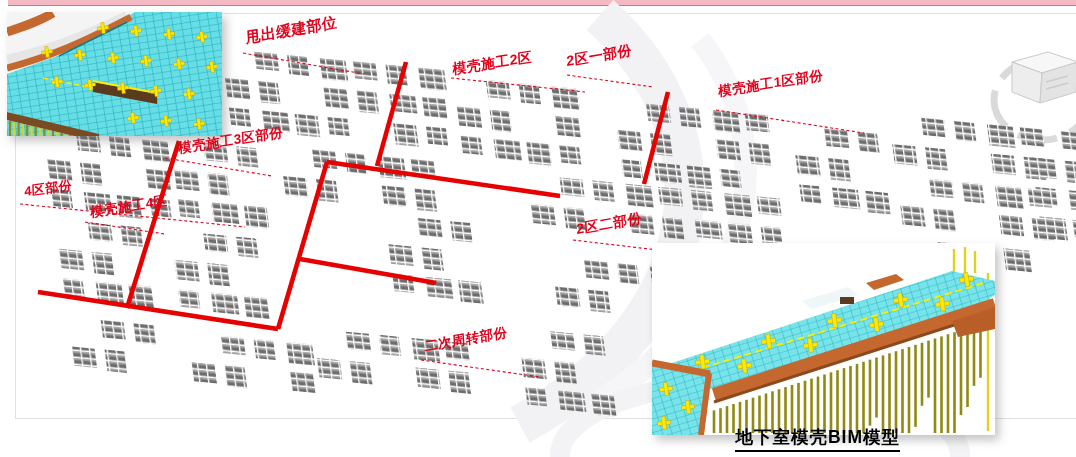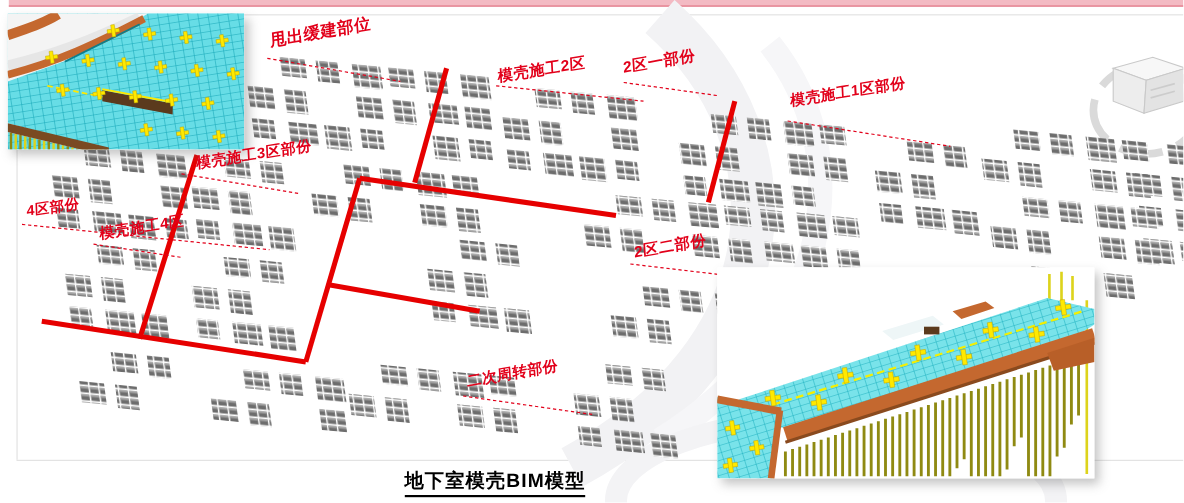--- a/index.html
+++ b/index.html
@@ -6,21 +6,21 @@
   #stage{position:relative;width:1076px;height:457px;background:#fff;overflow:hidden;
          font-family:"Liberation Sans","DejaVu Sans",sans-serif;}
   .abs{position:absolute;}
   #top-bar{left:8px;top:0;width:1068px;height:5px;border-bottom:1.5px solid #df6e7e;}
   .frame-line{background:#e0e0e0;}
   #main-svg{left:0;top:0;width:1076px;height:457px;}
   .inset{position:absolute;background:#fff;box-shadow:4px 5px 9px rgba(100,100,100,.38);}
   .inset svg{display:block;width:100%;height:100%;}
   .zone-label{position:absolute;font-weight:700;white-space:nowrap;transform-origin:0 0;
               letter-spacing:.5px;line-height:1;}
-  #title-wrap{left:0;top:425px;width:900px;text-align:center;}
+  #title-wrap{left:0;top:425px;width:900px;text-align:right;}
   #page-title{display:inline-block;color:#000;font-size:17.5px;font-weight:800;
               border-bottom:2px solid #000;padding-bottom:1px;letter-spacing:1px;}
 </style>
 </head>
 <body>
 
 <div id="stage">
 
   <div id="top-bar" class="abs" style="background: rgb(243, 186, 195); border-bottom-color: rgb(223, 110, 126);"></div>
 

